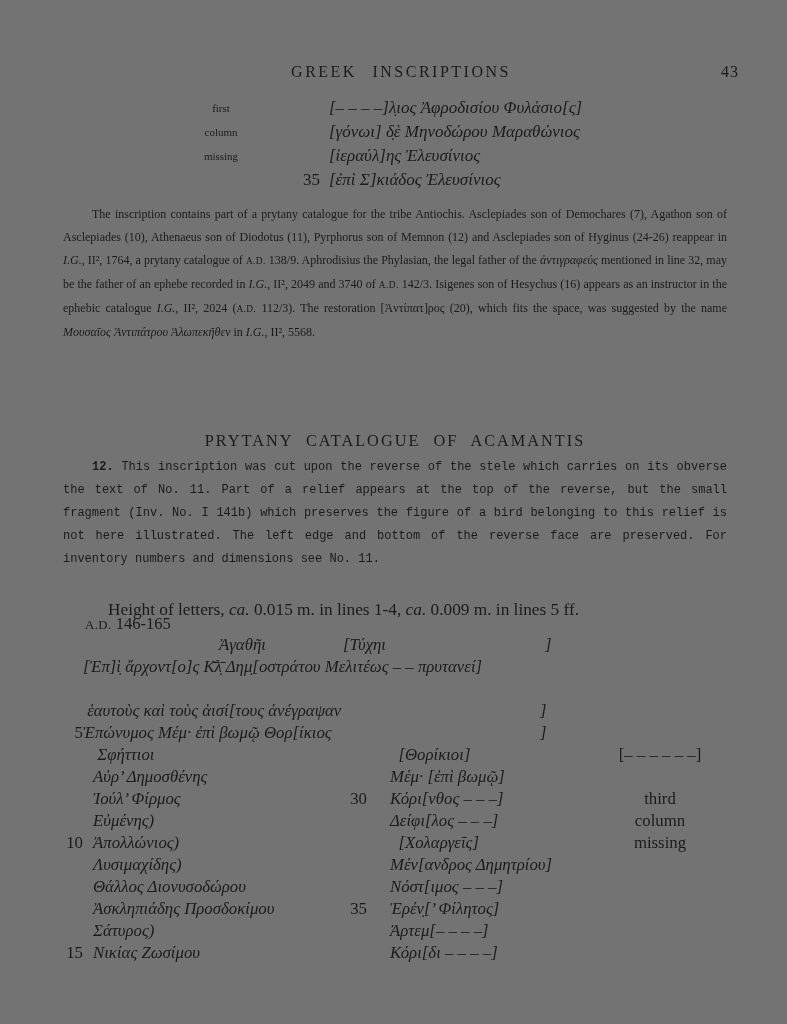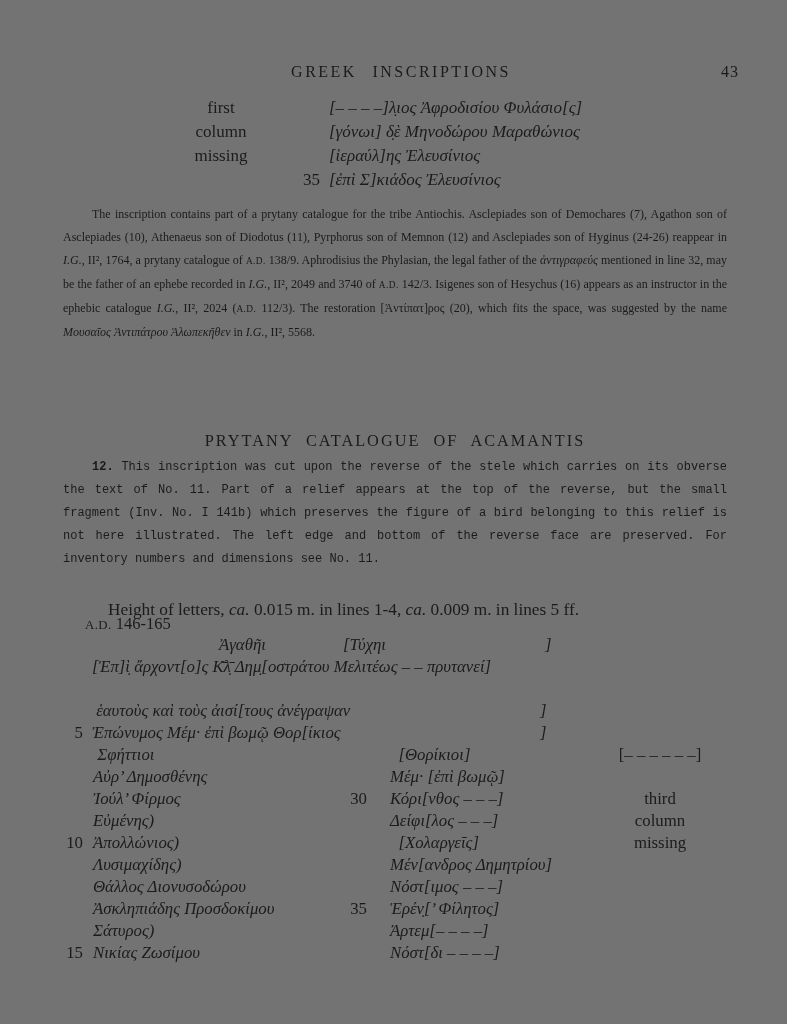--- a/index.html
+++ b/index.html
@@ -10,21 +10,21 @@
   }
   .page{position:absolute;inset:0;background:#737373;}
 
   
   .running-head{position:absolute;top:63px;left:63px;width:676px;text-align:center;}
   .rh-title{font-size:16px;letter-spacing:2.5px;word-spacing:9px;}
   .rh-num{position:absolute;right:0;top:0;font-size:16px;letter-spacing:1px;}
 
   
   .frag-note{position:absolute;top:96px;left:160px;width:122px;text-align:center;
-    font-size:17px;line-height:24px;}
+    font-size:11px;line-height:24px;}
   .frag-lines{position:absolute;top:96px;left:296px;font-size:17px;line-height:24px;}
   .gline{display:flex;height:24px;white-space:pre;}
   .lnum{width:24px;text-align:right;flex:none;font-style:normal;}
   .gline .gtext{margin-left:9px;}
 
   .greek{font-style:italic;}
 
   
   .body-text{position:absolute;left:63px;width:664px;margin:0;
     font-size:12px;line-height:22.9px;text-align:justify;text-indent:29px;}
@@ -44,21 +44,21 @@
 
   
   .inscription{position:absolute;top:634px;left:63px;width:700px;
     font-size:16.8px;line-height:22px;}
   .ins-heading{position:relative;height:22px;}
   .ins-heading .w1{position:absolute;left:156px;}
   .ins-heading .w2{position:absolute;left:280px;}
   .ins-heading .w3{position:absolute;left:482px;}
   .prow{position:relative;display:flex;height:22px;white-space:pre;}
   .prow .lnum2{width:20px;text-align:right;flex:none;font-style:normal;}
-  .prow .ptext{margin-left:9px;}
+  .prow .ptext{}
   .prow .endbr{position:absolute;left:477px;}
   .crow{display:grid;grid-template-columns:20px 250px 34px 223px 140px;height:22px;white-space:pre;}
   .crow .c-numl{text-align:right;font-style:normal;}
   .crow .c-left{padding-left:10px;}
   .crow .c-numm{text-align:right;font-style:normal;}
   .crow .c-mid{padding-left:23px;}
   .crow .c-right{text-align:center;font-style:normal;}
 </style>
 </head>
 <body>
@@ -219,20 +219,20 @@
           <span class="c-left greek">Σάτυρος)</span>
           <span class="c-numm"></span>
           <span class="c-mid greek">Ἀρτεμ[– – – –]</span>
           <span class="c-right"></span>
         </div>
 
         <div class="crow">
           <span class="c-numl">15</span>
           <span class="c-left greek">Νικίας Ζωσίμου</span>
           <span class="c-numm"></span>
-          <span class="c-mid greek">Νόστ[δι – – – –]</span>
+          <span class="c-mid greek">Κόρι[δι – – – –]</span>
           <span class="c-right"></span>
         </div>
       </div>
 
   </div>
 
 </div>
 
 </body></html>

